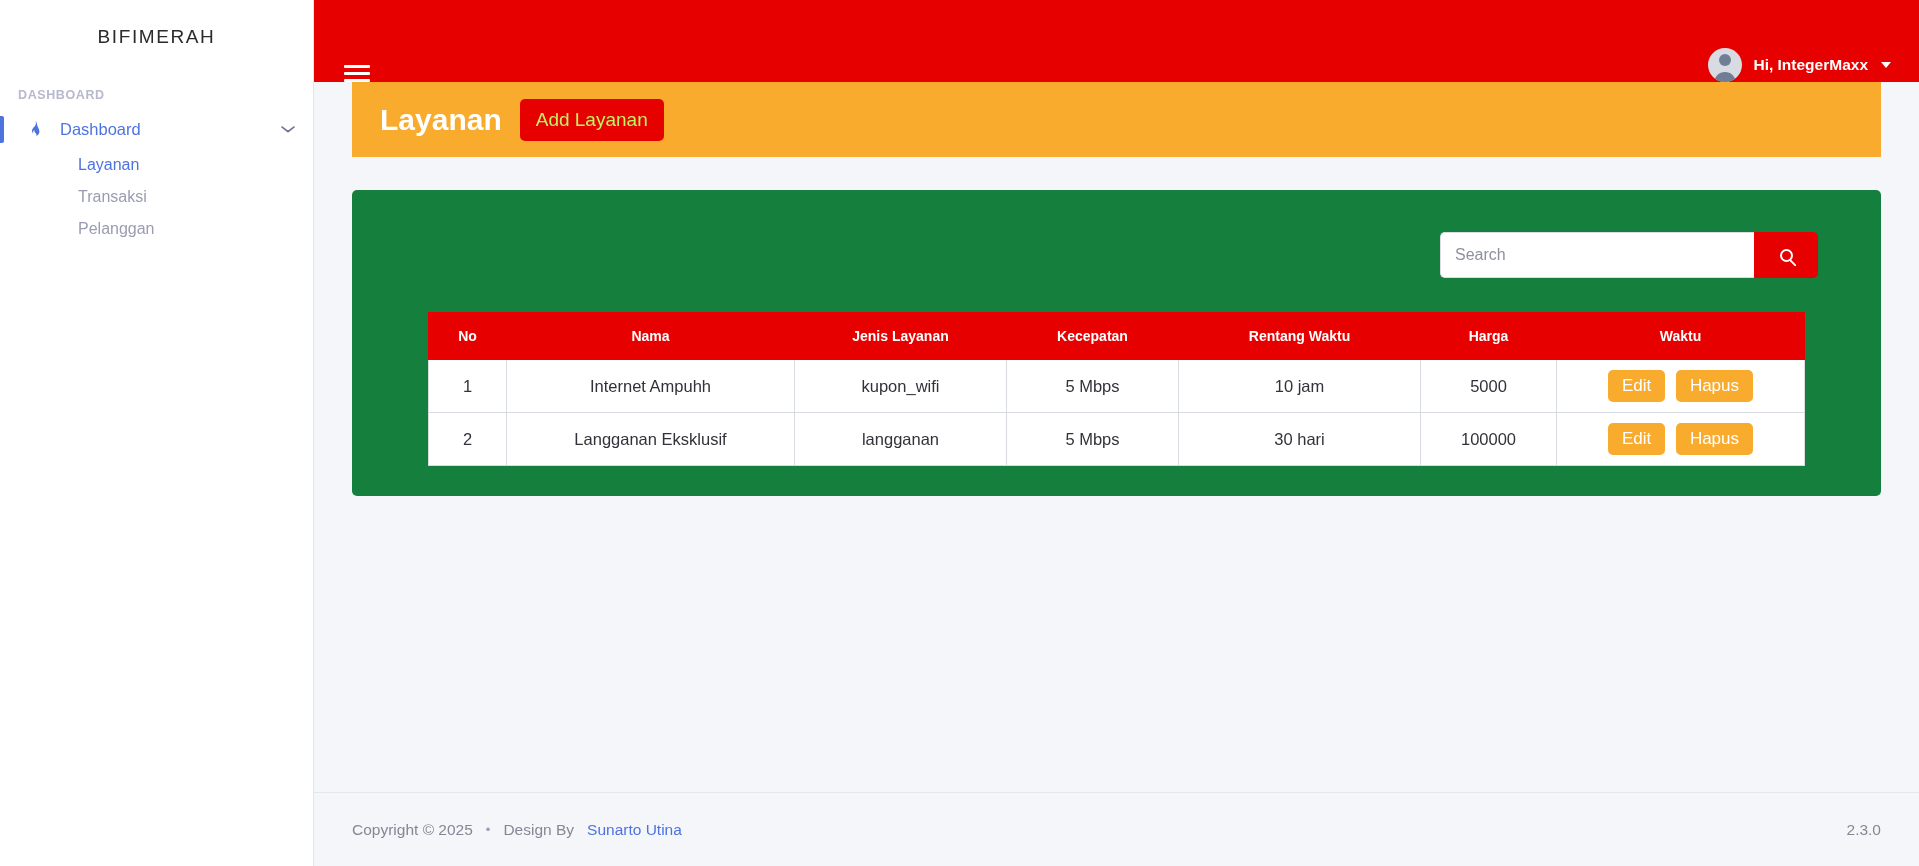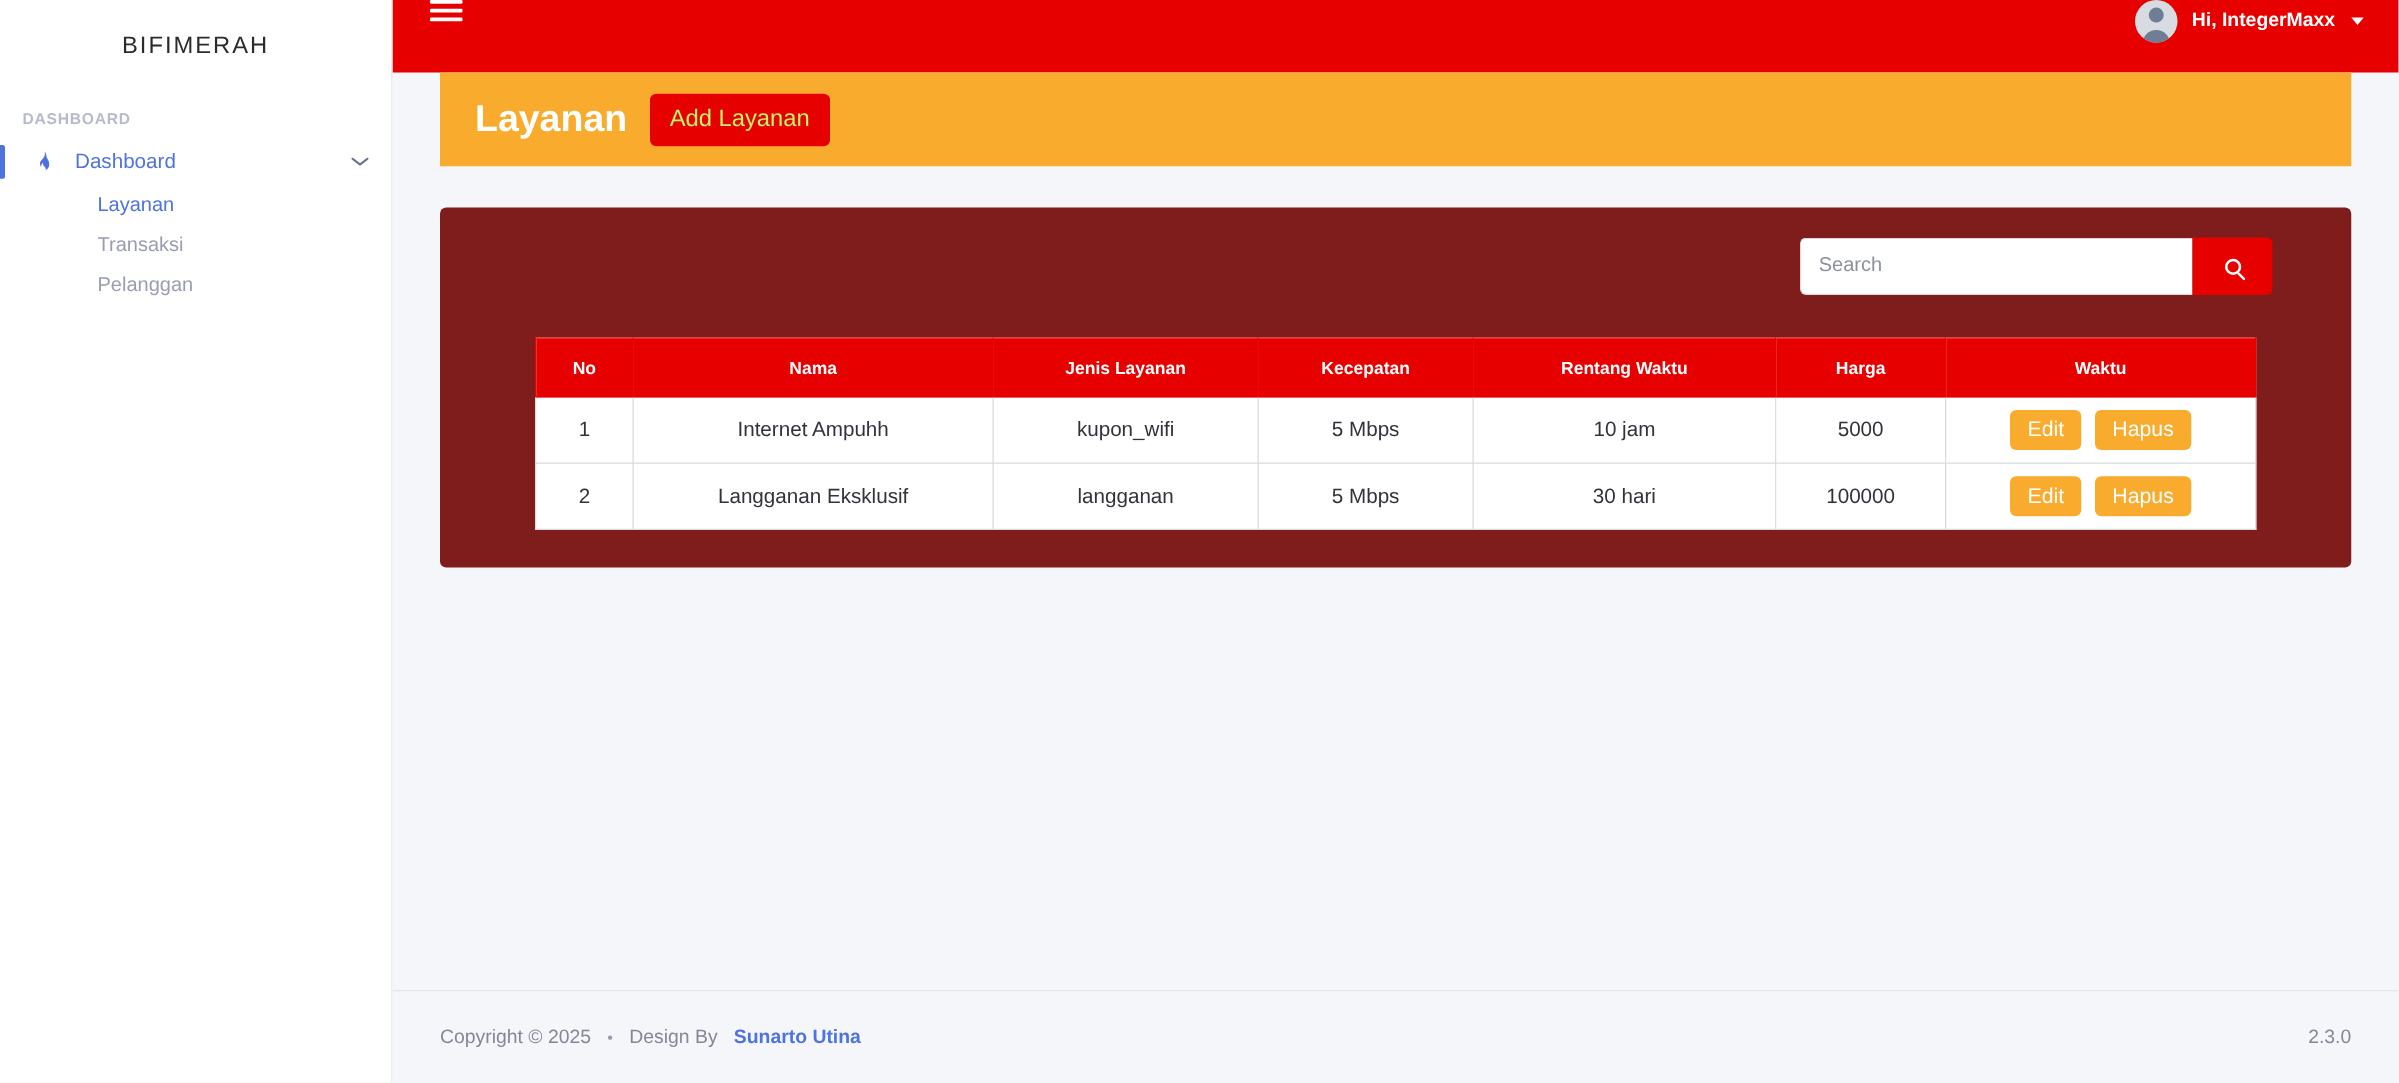--- a/index.html
+++ b/index.html
@@ -84,24 +84,24 @@
 
   
   .main {
     flex: 1;
     position: relative;
     background: #f4f6f9;
     height: 866px;
     overflow: hidden;
   }
   .topbar {
-    height: 58px;
+    height: 82px;
     background: #e60000;
     display: flex;
-    align-items: flex-start;
+    align-items: flex-end;
     justify-content: space-between;
     padding: 0 28px 0 30px;
   }
   .hamburger {
     display: inline-flex;
     flex-direction: column;
     justify-content: center;
     gap: 4px;
     cursor: pointer;
     width: 26px;
@@ -181,23 +181,23 @@
   .btn-add {
     background: #e60000;
     color: #bef264;
     font-size: 19px;
     padding: 10px 16px;
     border-radius: 5px;
   }
 
   .card {
     margin: 33px 38px 0 38px;
-    background: #7f1d1d;
+    background: #15803d;
     border-radius: 5px;
-    padding: 24px 30px 30px 30px;
+    padding: 42px 30px 30px 30px;
   }
   .search-row {
     display: flex;
     justify-content: flex-end;
     align-items: center;
     margin-bottom: 34px;
     padding-right: 33px;
   }
   .search-input {
     width: 314px;
@@ -289,21 +289,21 @@
     border-top: 1px solid #e3e6ea;
     display: flex;
     align-items: center;
     justify-content: space-between;
     padding: 0 38px;
     font-size: 15.5px;
     color: #858796;
   }
   .footer-left { display: flex; align-items: center; gap: 13px; }
   .dot { font-size: 13px; color: #9a9cb3; }
-  .footer-link { color: #4e73df; text-decoration: none; cursor: pointer; font-weight: bold; }
+  .footer-link { color: #4e73df; text-decoration: none; cursor: pointer; }
   .footer-right { color: #858796; }
 </style>
 </head>
 <body>
 
 <div class="app">
 
   <aside class="sidebar">
     <div class="brand">BIFIMERAH</div>
     <div class="nav-header">DASHBOARD</div>

